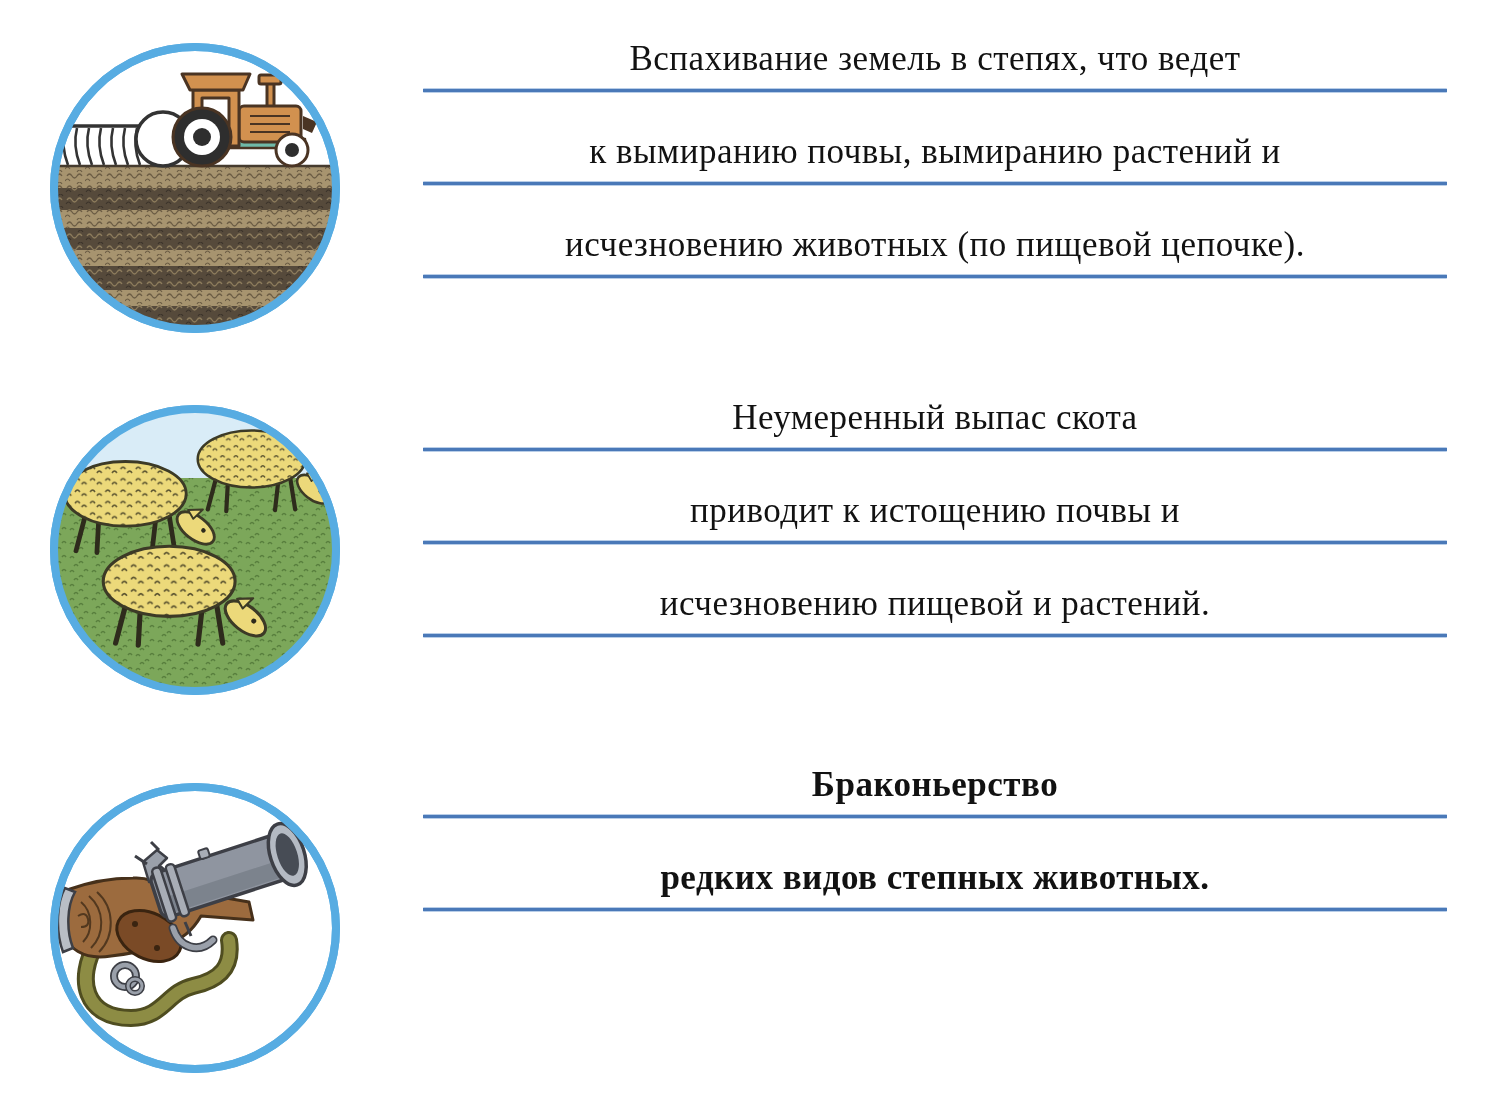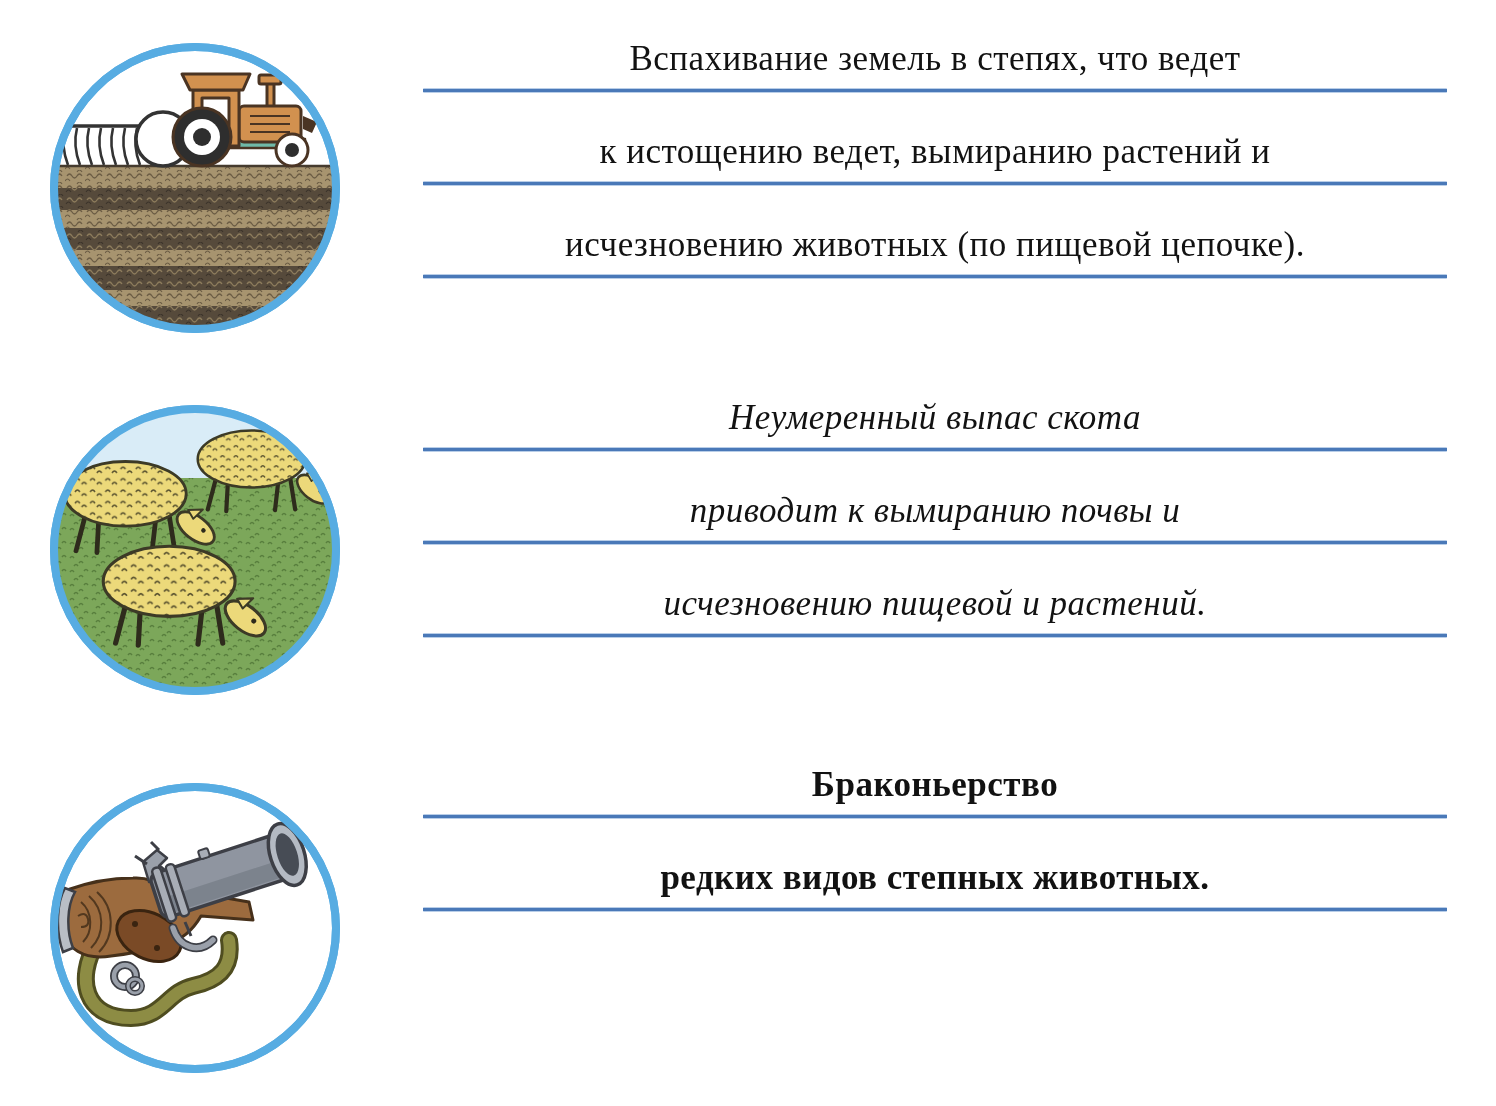--- a/index.html
+++ b/index.html
@@ -9,21 +9,21 @@
     --text-color:#121212;
   }
   html,body{margin:0;padding:0;background:#ffffff;}
   body{
     width:1496px;height:1106px;overflow:hidden;
     font-family:"Liberation Serif","DejaVu Serif",serif;
     color:var(--text-color);
   }
   .sheet{width:1496px;}
   .row{display:flex;align-items:flex-start;}
-  .row2{margin-top:21px;font-style:italic;}
+  .row2{margin-top:21px;}
   .row3{margin-top:26px;font-weight:bold;}
   .icon-col{flex:0 0 423px;box-sizing:border-box;padding-left:45px;}
   .row1 .icon-col svg{margin-top:38px;}
   .row2 .icon-col svg{margin-top:41px;}
   .row3 .icon-col svg{margin-top:52px;}
   .fields{flex:1 1 auto;margin-right:49px;}
   .field{height:93px;display:flex;flex-direction:column;justify-content:flex-end;}
   .field-text{
     text-align:center;font-size:35px;line-height:41px;
     letter-spacing:0.5px;margin-bottom:9px;white-space:nowrap;
@@ -101,21 +101,21 @@
         </g>
         <circle cx="150" cy="150" r="141" fill="none" stroke="var(--circle-blue)" stroke-width="8"></circle>
       </svg>
     </div>
     <div class="fields">
       <div class="field">
         <div class="field-text">Вспахивание земель в степях, что ведет</div>
         <div class="rule"></div>
       </div>
       <div class="field">
-        <div class="field-text">к истощению ведет, вымиранию растений и</div>
+        <div class="field-text">к вымиранию почвы, вымиранию растений и</div>
         <div class="rule"></div>
       </div>
       <div class="field">
         <div class="field-text">исчезновению животных (по пищевой цепочке).</div>
         <div class="rule"></div>
       </div>
     </div>
   </div>
 
   <div class="row row2">
@@ -159,21 +159,21 @@
         </g>
         <circle cx="150" cy="150" r="141" fill="none" stroke="var(--circle-blue)" stroke-width="8"></circle>
       </svg>
     </div>
     <div class="fields">
       <div class="field">
         <div class="field-text">Неумеренный выпас скота</div>
         <div class="rule"></div>
       </div>
       <div class="field">
-        <div class="field-text">приводит к вымиранию почвы и</div>
+        <div class="field-text">приводит к истощению почвы и</div>
         <div class="rule"></div>
       </div>
       <div class="field">
         <div class="field-text">исчезновению пищевой и растений.</div>
         <div class="rule"></div>
       </div>
     </div>
   </div>
 
   <div class="row row3">

